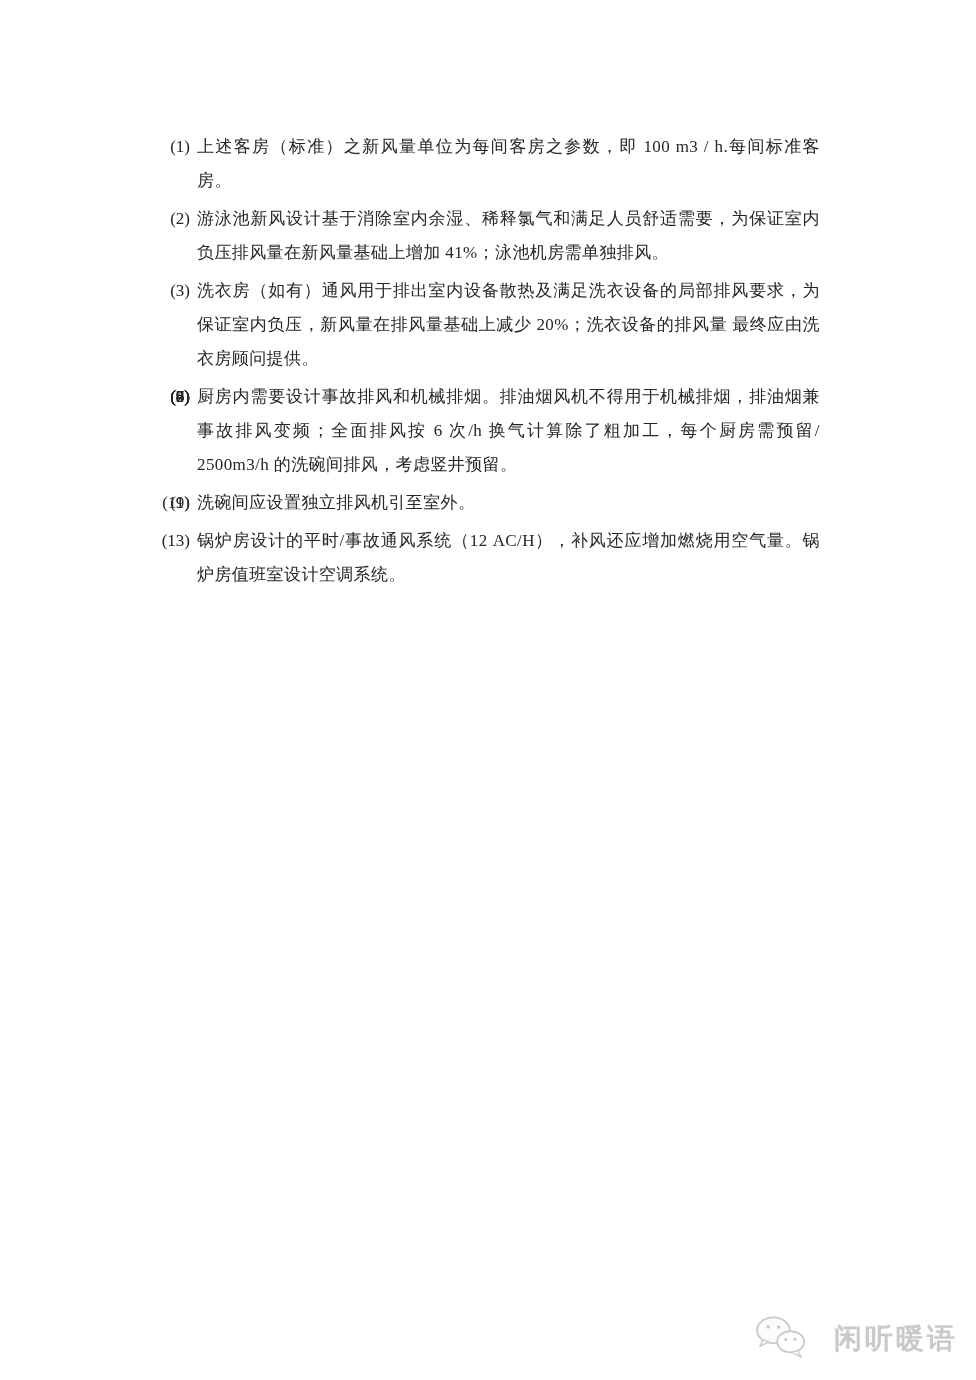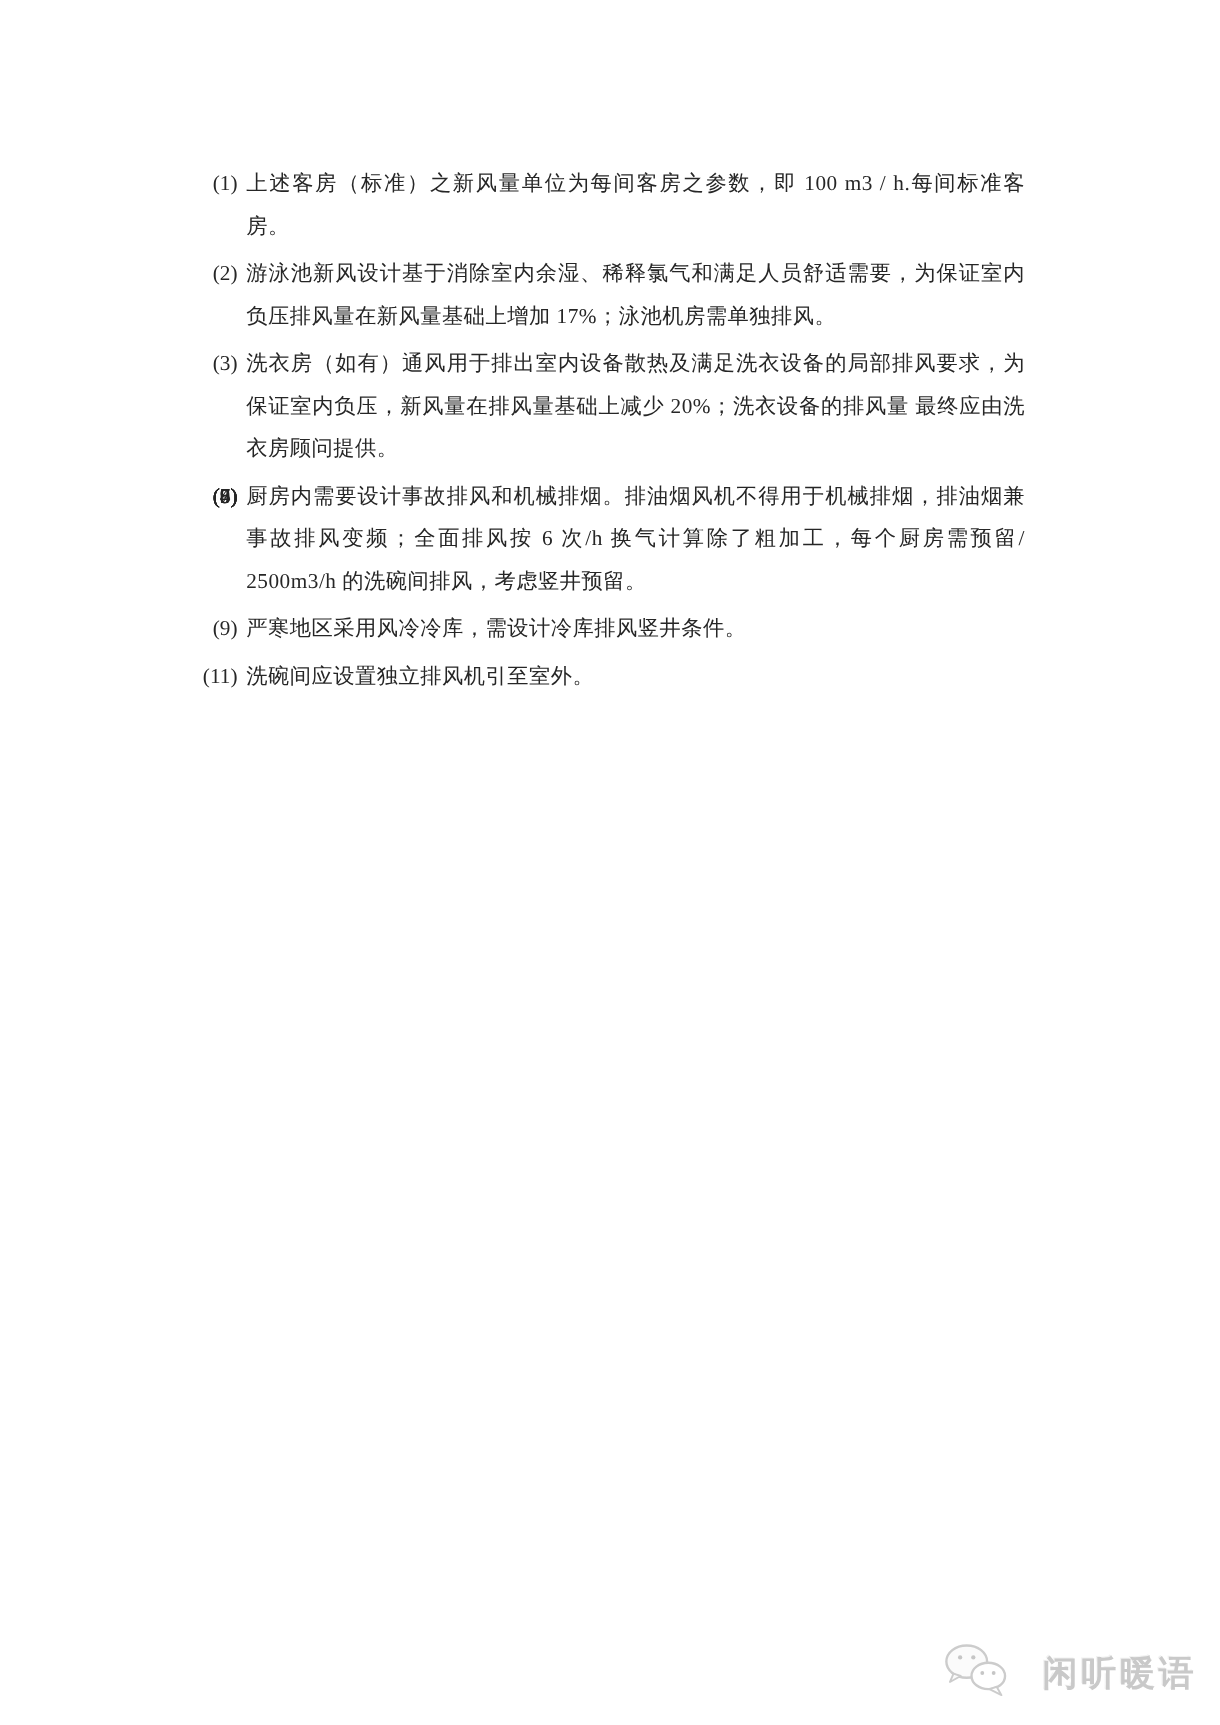--- a/index.html
+++ b/index.html
@@ -68,21 +68,21 @@
 <body>
 
 <div class="doc">
   <ol class="numbered-list">
     <li class="item">
       <span class="num">(1)</span>
       <span class="txt">上述客房（标准）之新风量单位为每间客房之参数，即 100 m3 / h.每间标准客房。</span>
     </li>
     <li class="item">
       <span class="num">(2)</span>
-      <span class="txt">游泳池新风设计基于消除室内余湿、稀释氯气和满足人员舒适需要，为保证室内负压排风量在新风量基础上增加 17%；泳池机房需单独排风。</span>
+      <span class="txt">游泳池新风设计基于消除室内余湿、稀释氯气和满足人员舒适需要，为保证室内负压排风量在新风量基础上增加 41%；泳池机房需单独排风。</span>
     </li>
     <li class="item">
       <span class="num">(3)</span>
       <span class="txt">洗衣房（如有）通风用于排出室内设备散热及满足洗衣设备的局部排风要求，为保证室内负压，新风量在排风量基础上减少 20%；洗衣设备的排风量 最终应由洗衣房顾问提供。</span>
     </li>
     <li class="item">
       <span class="num">(4)</span>
     </li>
     <li class="item">
       <span class="num">(5)</span>
@@ -95,25 +95,28 @@
     </li>
     <li class="item">
       <span class="num">(8)</span>
     </li>
     <li class="item">
       <span class="num">(9)</span>
       <span class="txt">厨房内需要设计事故排风和机械排烟。排油烟风机不得用于机械排烟，排油烟兼事故排风变频；全面排风按 6 次/h 换气计算除了粗加工，每个厨房需预留/ 2500m3/h 的洗碗间排风，考虑竖井预留。</span>
     </li>
     <li class="item">
       <span class="num">(9)</span>
-      <span class="txt">严寒地区采用风冷冷库，需设计冷库排风竖井条件。</span>
     </li>
     <li class="item">
       <span class="num">(11)</span>
       <span class="txt">洗碗间应设置独立排风机引至室外。</span>
+    </li>
+    <li class="item">
+      <span class="num">(13)</span>
+      <span class="txt">锅炉房设计的平时/事故通风系统（12 AC/H），补风还应增加燃烧用空气量。锅炉房值班室设计空调系统。</span>
     </li>
   </ol>
 </div>
 
 <div class="watermark">
   <span class="wm-icon">
     <svg width="58" height="46" viewBox="0 0 60 48" xmlns="http://www.w3.org/2000/svg">
 
       <ellipse cx="21" cy="17" rx="17" ry="13.5" fill="#fbfbfb" stroke="#cccccc" stroke-width="2"></ellipse>
       <path d="M10 27 L7 34 L16 29 Z" fill="#fbfbfb" stroke="#cccccc" stroke-width="1.6" stroke-linejoin="round"></path>

